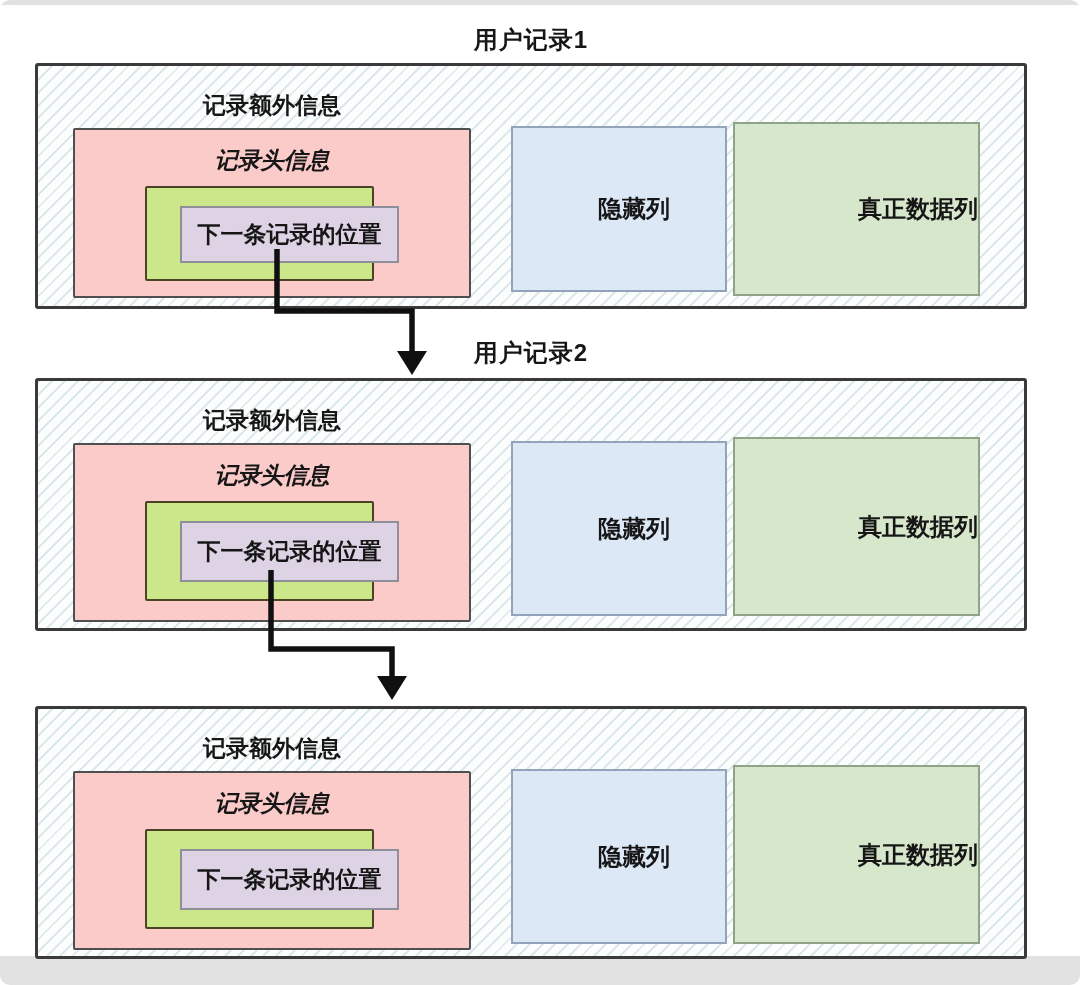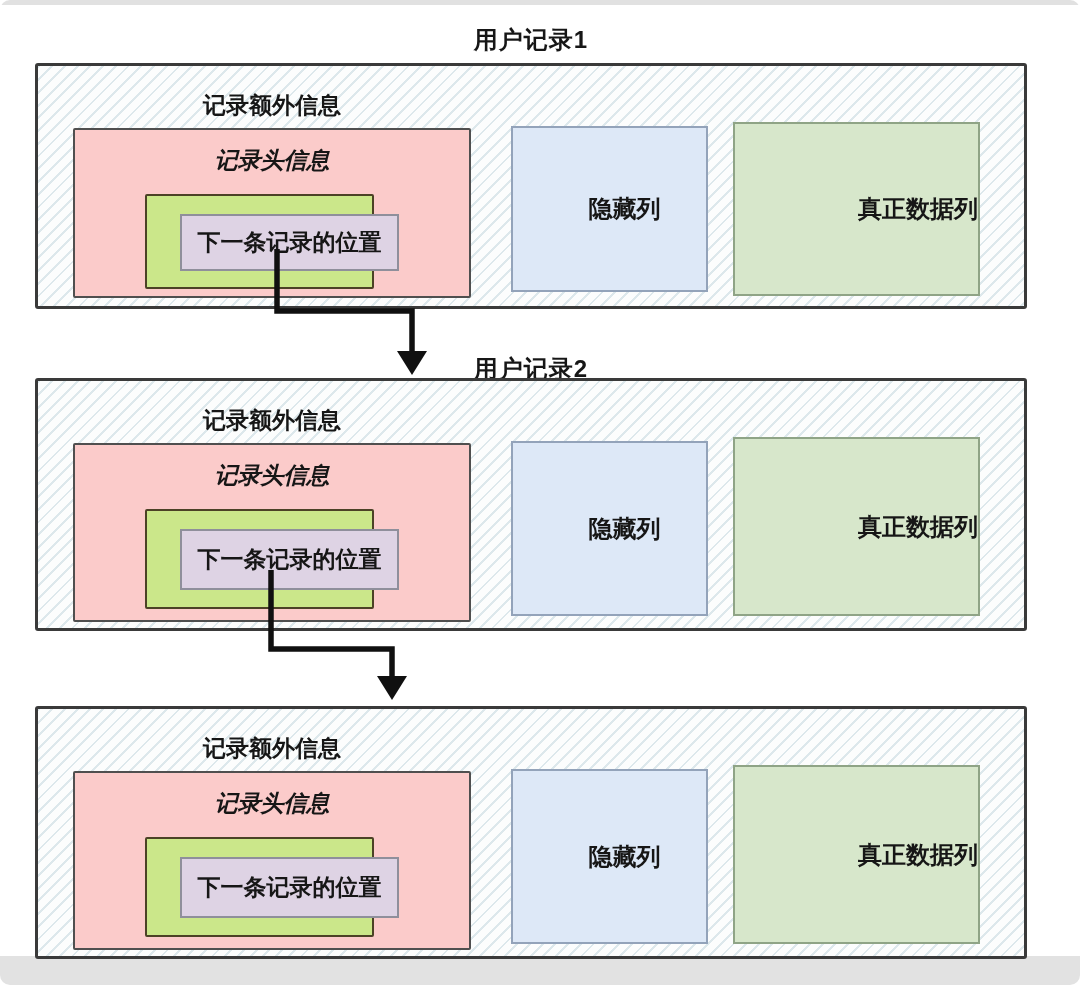--- a/index.html
+++ b/index.html
@@ -9,21 +9,21 @@
     color:var(--text,#161616);overflow:hidden;border-radius:10px;
   }
   .strip{position:absolute;left:0;right:0;}
   .strip.top{top:0;height:5px;background:var(--strip-top,#e1e1e1);}
   .strip.bottom{top:956px;height:29px;background:var(--strip-bottom,#e2e2e2);}
 
   .rec-title{
     position:absolute;left:35px;width:992px;text-align:center;
     font-size:24px;font-weight:700;letter-spacing:1px;
   }
-  .t1{top:24px;} .t2{top:337px;margin-top:16px;} .t3{top:655px;}
+  .t1{top:24px;} .t2{top:337px;} .t3{top:655px;}
 
   .record{
     position:absolute;left:35px;width:992px;box-sizing:border-box;
     border:3px solid var(--record-border,#3a3a3a);border-radius:3px;
     background:
       repeating-linear-gradient(135deg, var(--hatch,#dde8ec) 0px, var(--hatch,#dde8ec) 2px, transparent 2px, transparent 9px),
       #fcfdfd;
     margin-top: 6px;
   }
   .r1{top:57px;height:246px;}
@@ -38,38 +38,38 @@
   .pinkbox{
     position:absolute;left:35px;top:62px;width:398px;box-sizing:border-box;
     background:var(--pink-fill,#fbcbca);border:2.5px solid var(--pink-border,#4f4f4f);
     border-radius:2px;
   }
   .r1 .pinkbox{height:170px;}
   .r2 .pinkbox,.r3 .pinkbox{height:179px;}
   .pink-label{text-align:center;margin-top:15px;font-size:23px;font-weight:700;font-style:italic;}
 
   .limebox{
-    position:absolute;left:70px;top:64px;width:229px;box-sizing:border-box;
+    position:absolute;left:70px;top:56px;width:229px;box-sizing:border-box;
     background:var(--lime-fill,#cbe78a);border:2.5px solid var(--lime-border,#4c4226);
     border-radius:2px;
   }
   .r1 .limebox{height:95px;}
   .r2 .limebox,.r3 .limebox{height:100px;}
 
   .purplebox{
     position:absolute;left:33px;top:18px;width:219px;box-sizing:border-box;
     background:var(--purple-fill,#ded3e4);border:2px solid var(--purple-border,#8f8f9b);
     display:flex;align-items:center;justify-content:center;
     font-size:23px;font-weight:700;white-space:nowrap;
   }
   .r1 .purplebox{height:57px;}
   .r2 .purplebox,.r3 .purplebox{height:61px;}
 
   .bluebox{
-    position:absolute;left:473px;top:60px;width:197px;box-sizing:border-box;
+    position:absolute;left:473px;top:60px;width:216px;box-sizing:border-box;
     background:var(--blue-fill,#dde8f7);border:2px solid var(--blue-border,#93a3ba);
     display:flex;align-items:center;justify-content:center;
     font-size:24px;font-weight:700;padding-left:30px;
   }
   .r1 .bluebox{height:166px;}
   .r2 .bluebox,.r3 .bluebox{height:175px;}
 
   .dgreenbox{
     position:absolute;left:695px;top:56px;width:247px;box-sizing:border-box;
     background:var(--dgreen-fill,#d7e7cb);border:2px solid var(--dgreen-border,#8fa486);

